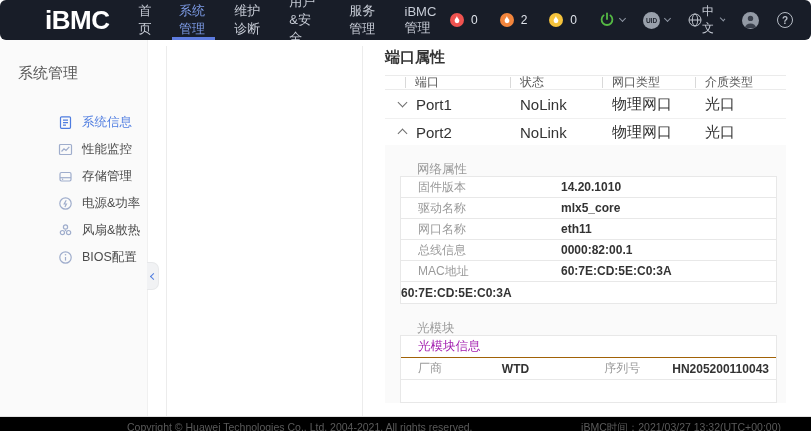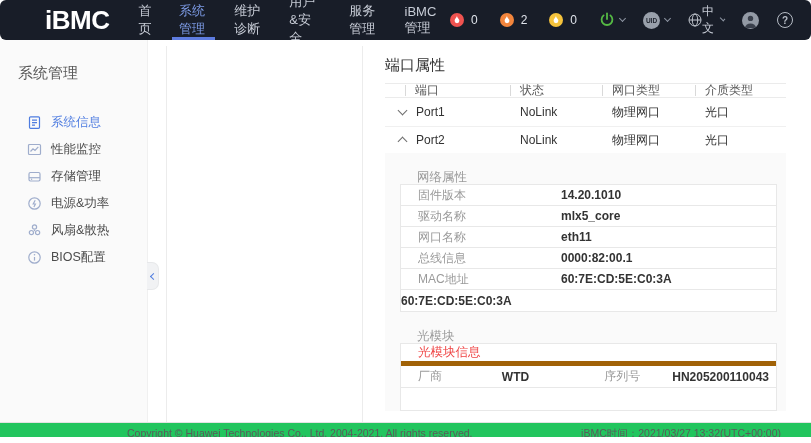--- a/index.html
+++ b/index.html
@@ -22,64 +22,64 @@
   .uid-badge { width:17px; height:17px; border-radius:50%; background:#99a0ab; color:#20252f; font-size:6.5px; font-weight:bold; display:flex; align-items:center; justify-content:center; }
   .lang-label { font-size:12px; color:#c7ccd6; }
   .avatar { width:17px; height:17px; border-radius:50%; background:#939aa5; overflow:hidden; display:flex; align-items:flex-end; justify-content:center; }
   .help-circle { width:16px; height:16px; border-radius:50%; border:1.3px solid #b6bcc5; color:#b6bcc5; font-size:10px; font-weight:bold; display:flex; align-items:center; justify-content:center; }
 
   
   .mid { display:flex; height:388px; }
   .sidebar { width:148px; background:#fafafa; border-right:1px solid #f0f0f0; padding-top:24px; flex:none; }
   .sb-title { font-size:15px; color:#595959; margin-left:18px; }
   .sb-menu { margin-top:26px; }
-  .sb-item { display:flex; align-items:center; height:27px; padding-left:27px; font-size:12.5px; color:#4c4c4c; cursor:pointer; }
+  .sb-item { display:flex; align-items:center; height:27px; padding-left:27px; font-size:12.5px; color:#4c4c4c; cursor:pointer;margin-left:31px; }
   .sb-item .sb-ico { width:15px; height:15px; margin-right:9px; flex:none; }
   .sb-item.active { color:#4e7ce0; }
   .collapse-tab { position:absolute; left:147px; top:262px; width:12px; height:28px; background:#f1f2f4; border:1px solid #e7e8ea; border-left:none; border-radius:0 7px 7px 0; display:flex; align-items:center; justify-content:center; cursor:pointer; z-index:5; }
   .collapse-chev { width:5px; height:5px; border-left:1.4px solid #4e7ce0; border-bottom:1.4px solid #4e7ce0; transform:rotate(45deg); margin-left:2px; }
 
   .content { flex:1; position:relative; background:#fff; overflow:hidden; }
   .vline { position:absolute; top:6px; bottom:0; width:1px; background:#ececec; }
   .vline1 { left:18px; } .vline2 { left:214px; }
 
   
   .panel { position:absolute; left:237px; top:0; width:401px; bottom:0; }
-  .panel h2 { margin-top:16px; font-size:15px; color:#333; font-weight:400; height:18px; margin-bottom:9px; }
+  .panel h2 { margin-top:8px; font-size:15px; color:#333; font-weight:700; height:18px; margin-bottom:9px; }
   .ptable-head { display:flex; align-items:center; height:15px; border-top:1px solid #ebebeb; border-bottom:1px solid #ebebeb; font-size:12px; color:#595959; }
   .hc { display:flex; align-items:center; }
   .hc .sep { width:1px; height:11px; background:#d9d9d9; margin-right:9px; }
   .hc1 { width:125px; padding-left:20px; } .hc2 { width:92px; } .hc3 { width:93px; } .hc4 { flex:1; }
-  .prow { display:flex; align-items:center; font-size:12px; color:#333; cursor:pointer; }
+  .prow { display:flex; align-items:center; font-size:15px; color:#333; cursor:pointer; }
   .prow-1 { height:29px; border-bottom:1px solid #f0f0f0; }
   .prow-2 { height:26px; }
   .pc1 { width:125px; padding-left:14px; display:flex; align-items:center; }
   .pc2 { width:92px; padding-left:10px; } .pc3 { width:93px; padding-left:10px; } .pc4 { flex:1; padding-left:10px; }
   .row-chev { display:inline-block; width:7px; height:7px; border-left:1.5px solid #6e6e6e; border-bottom:1.5px solid #6e6e6e; margin-right:10px; }
   .row-chev.down { transform:rotate(-45deg); margin-top:-4px; }
   .row-chev.up { transform:rotate(135deg); margin-top:3px; }
 
   .expanded { background:#fafafa; padding:0 9px 0 15px; min-height:235px; }
   .group-title { font-size:12.5px; color:#9a9a9a; padding-top:16px; height:31px; margin-left:17px; }
   .kv-box { border:1px solid #e8e8e8; background:#fff; }
   .kv-row { display:flex; align-items:center; height:21px; border-bottom:1px solid #e8e8e8; font-size:12px; }
   .kv-row:last-child { border-bottom:none; }
   .kv-label { width:160px; padding-left:17px; color:#9a9a9a; }
   .kv-value { color:#333; font-weight:600; }
   .opt-box { border:1px solid #e8e8e8; background:#fff; }
-  .opt-head { height:22px; display:flex; align-items:center; padding-left:17px; font-size:12.5px; color:#ef4444; font-weight:500; border-bottom:5px solid #a16207; }
+  .opt-head { height:22px; display:flex; align-items:center; padding-left:17px; font-size:12.5px; color:#a21caf; font-weight:500; border-bottom:1px solid #a16207; }
   .opt-row { display:flex; align-items:center; height:22px; font-size:12px; border-bottom:1px solid #e8e8e8; }
   .oc1 { width:107px; padding-left:17px; color:#9a9a9a; }
   .oc2 { width:110px; color:#333; font-weight:600; }
   .oc3 { width:73px; color:#9a9a9a; }
   .oc4 { flex:1; text-align:right; padding-right:7px; color:#333; font-weight:600; }
   .opt-row-partial { height:22px; border-bottom:none; }
 
   
-  .ftr { position:absolute; left:0; right:0; bottom:6px; height:15px; background:#22c55e; border-top:1px solid #e3e3e3; display:flex; font-size:10.5px; color:#5a5a5a; overflow:hidden; padding-top:4px; }
+  .ftr { position:absolute; left:0; right:0; bottom:12px; height:15px; background:#000000; border-top:1px solid #e3e3e3; display:flex; font-size:10.5px; color:#5a5a5a; overflow:hidden; padding-top:4px; }
   .ftr-copy { margin-left:127px; }
   .ftr-time { margin-left:auto; margin-right:30px; display:flex; }
   svg { display:block; }
 </style>
 </head>
 <body>
 
 <div class="hdr">
   <div class="logo">iBMC</div>
   <div class="nav">

